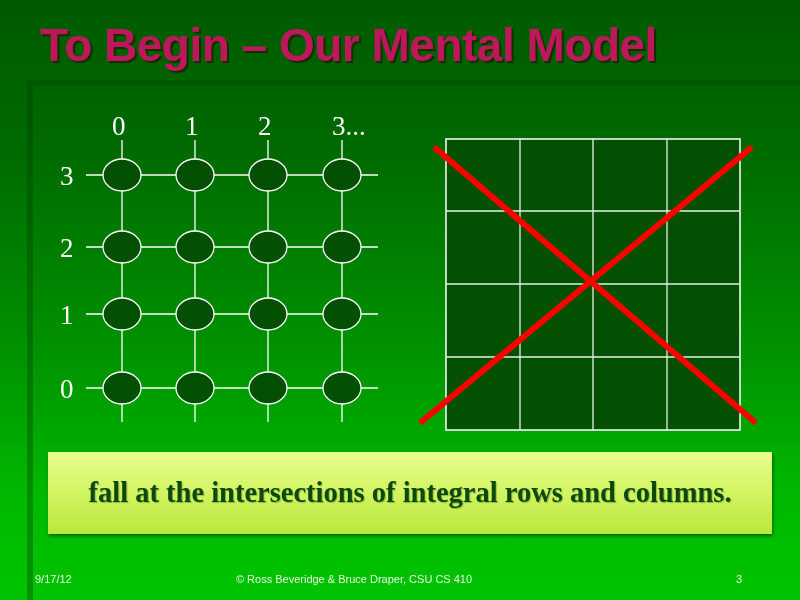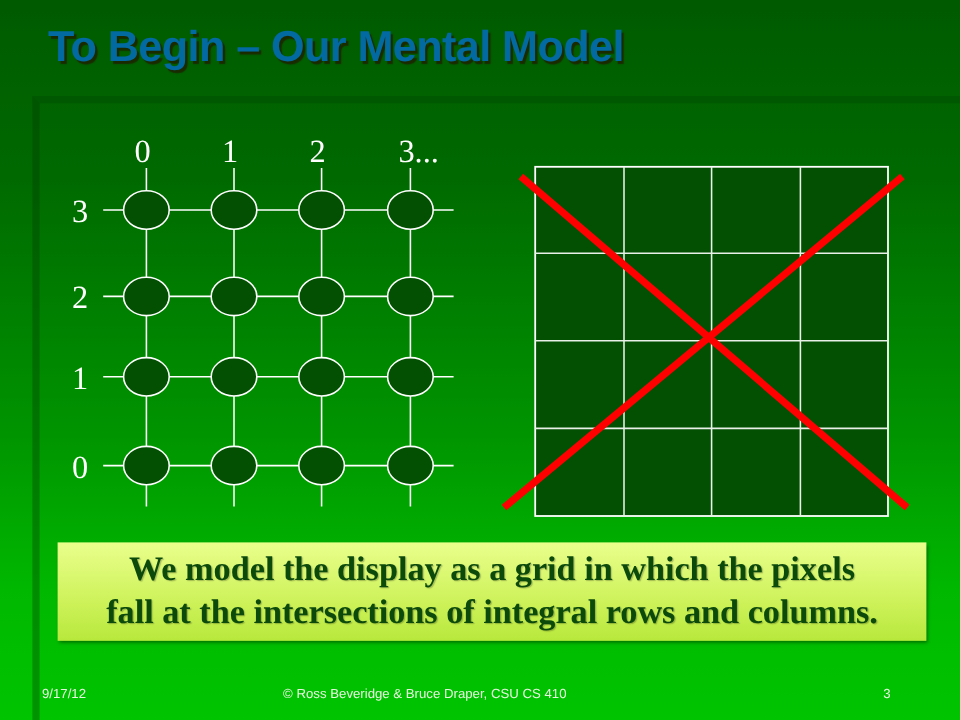--- a/index.html
+++ b/index.html
@@ -4,21 +4,21 @@
 <style>
   html, body { margin:0; padding:0; }
   body {
     width:800px; height:600px; position:relative; overflow:hidden;
     background: linear-gradient(to bottom, #005a00 0%, #006a00 25%, #009400 60%, #00b800 82%, #00c400 100%);
     font-family: "Liberation Sans", sans-serif;
   }
   .title {
     position:absolute; left:40px; top:18px;
     font-family: "Liberation Sans", sans-serif; font-weight:bold;
-    font-size:36px; color:#0369a1; letter-spacing:-0.5px;
+    font-size:46px; color:#be185d; letter-spacing:-0.5px;
     text-shadow: 2px 2px 1px #1a2a00;
     white-space:nowrap;
   }
   .frame {
     position:absolute; left:27px; top:80px; width:790px; height:520px;
     border-left:6px solid rgba(0,60,0,0.35);
     border-top:6px solid rgba(0,60,0,0.25);
     box-sizing:border-box;
   }
   svg.diagram { position:absolute; left:0; top:0; }
@@ -104,19 +104,18 @@
       <line x1="446" y1="357" x2="740" y2="357"></line>
     </g>
     <g stroke="#ff0000" stroke-width="6" stroke-linecap="butt">
       <line x1="434" y1="147" x2="756" y2="423"></line>
       <line x1="420" y1="423" x2="752" y2="147"></line>
     </g>
   </g>
 </svg>
 
 <div class="callout">
-  <span>We model the display as a grid in which the pixels</span>
   <span>fall at the intersections of integral rows and columns.</span>
 </div>
 
 <div class="footer f-date">9/17/12</div>
 <div class="footer f-copy">© Ross Beveridge &amp; Bruce Draper, CSU CS 410</div>
 <div class="footer f-page">3</div>
 
 </body></html>

